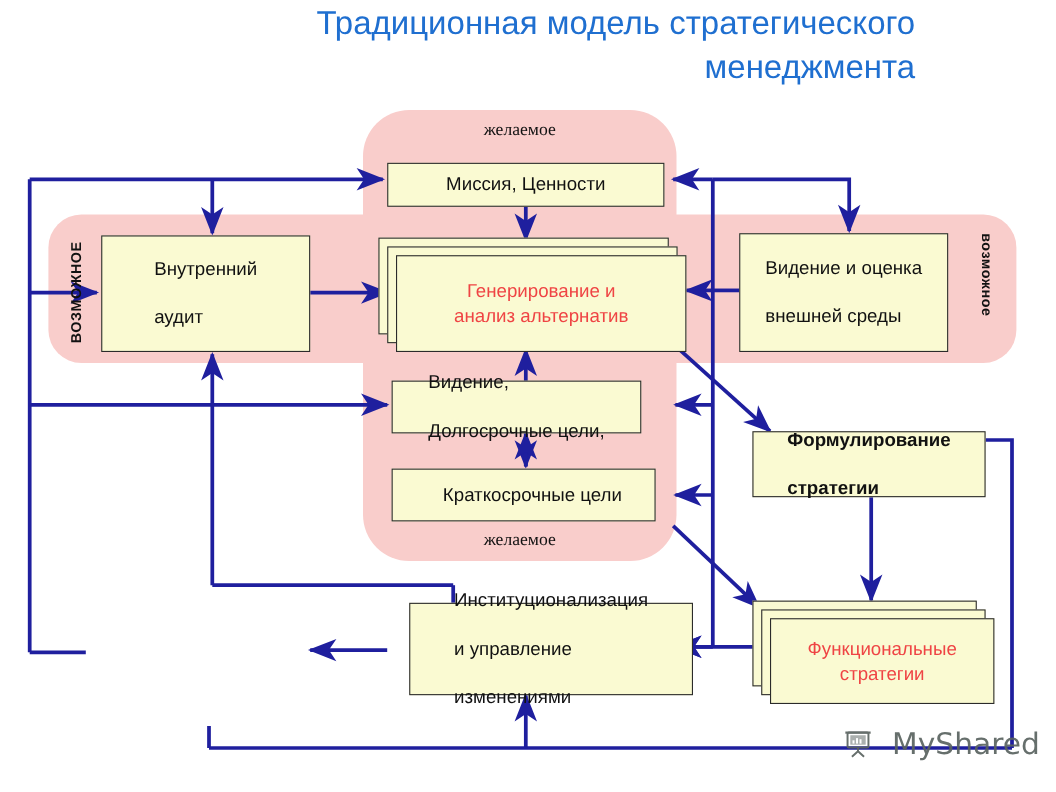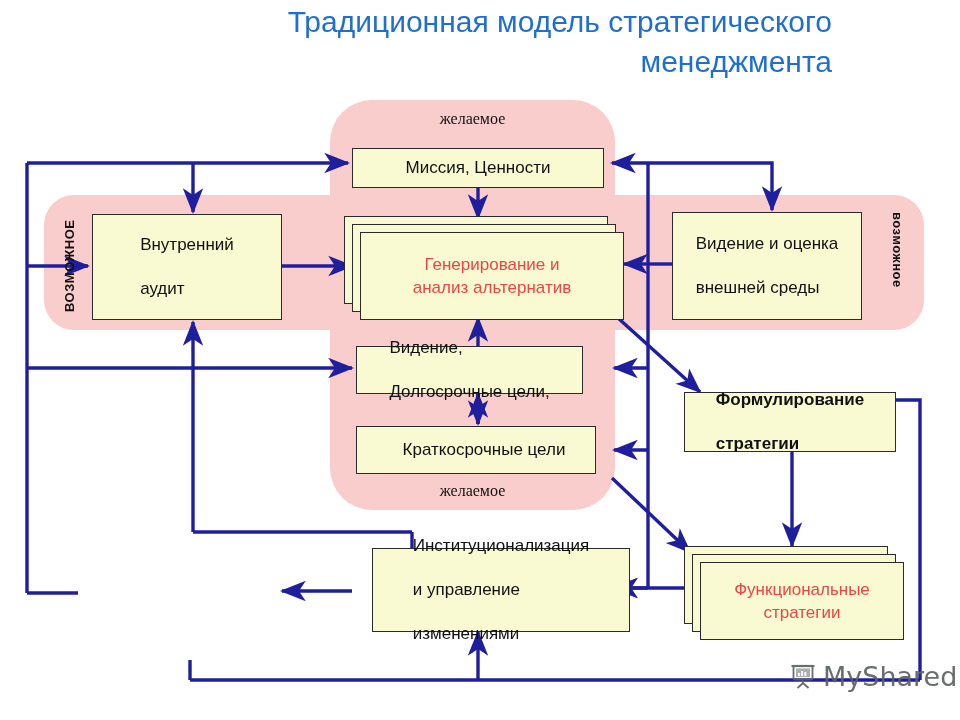--- a/index.html
+++ b/index.html
@@ -40,22 +40,22 @@
                 font-size:17px;line-height:23px;}
 
   
   .lbl{position:absolute;color:#111;font-size:16px;text-align:center;font-family:Liberation Serif, serif;}
   .vlbl{position:absolute;color:#111;font-size:13px;font-weight:bold;
         letter-spacing:.5px;white-space:nowrap;}
   #lbl-left-possible{transform:rotate(-90deg);transform-origin:left top;}
   #lbl-right-possible{transform:rotate(90deg);transform-origin:left top;}
 
   
-  #watermark{position:absolute;left:789px;top:662px;display:flex;
-             align-items:center;gap:4px;color:#5a6360;
+  #watermark{position:absolute;left:766px;top:662px;display:flex;
+             align-items:center;gap:15px;color:#5a6360;
              font-size:27px;line-height:30px;opacity:.92;}
   #watermark .wm-text{font-family:"DejaVu Sans",sans-serif;}
 </style>
 </head>
 <body>
 
 <div id="stage">
 
   <div class="title">
     <span>Традиционная модель стратегического</span>

